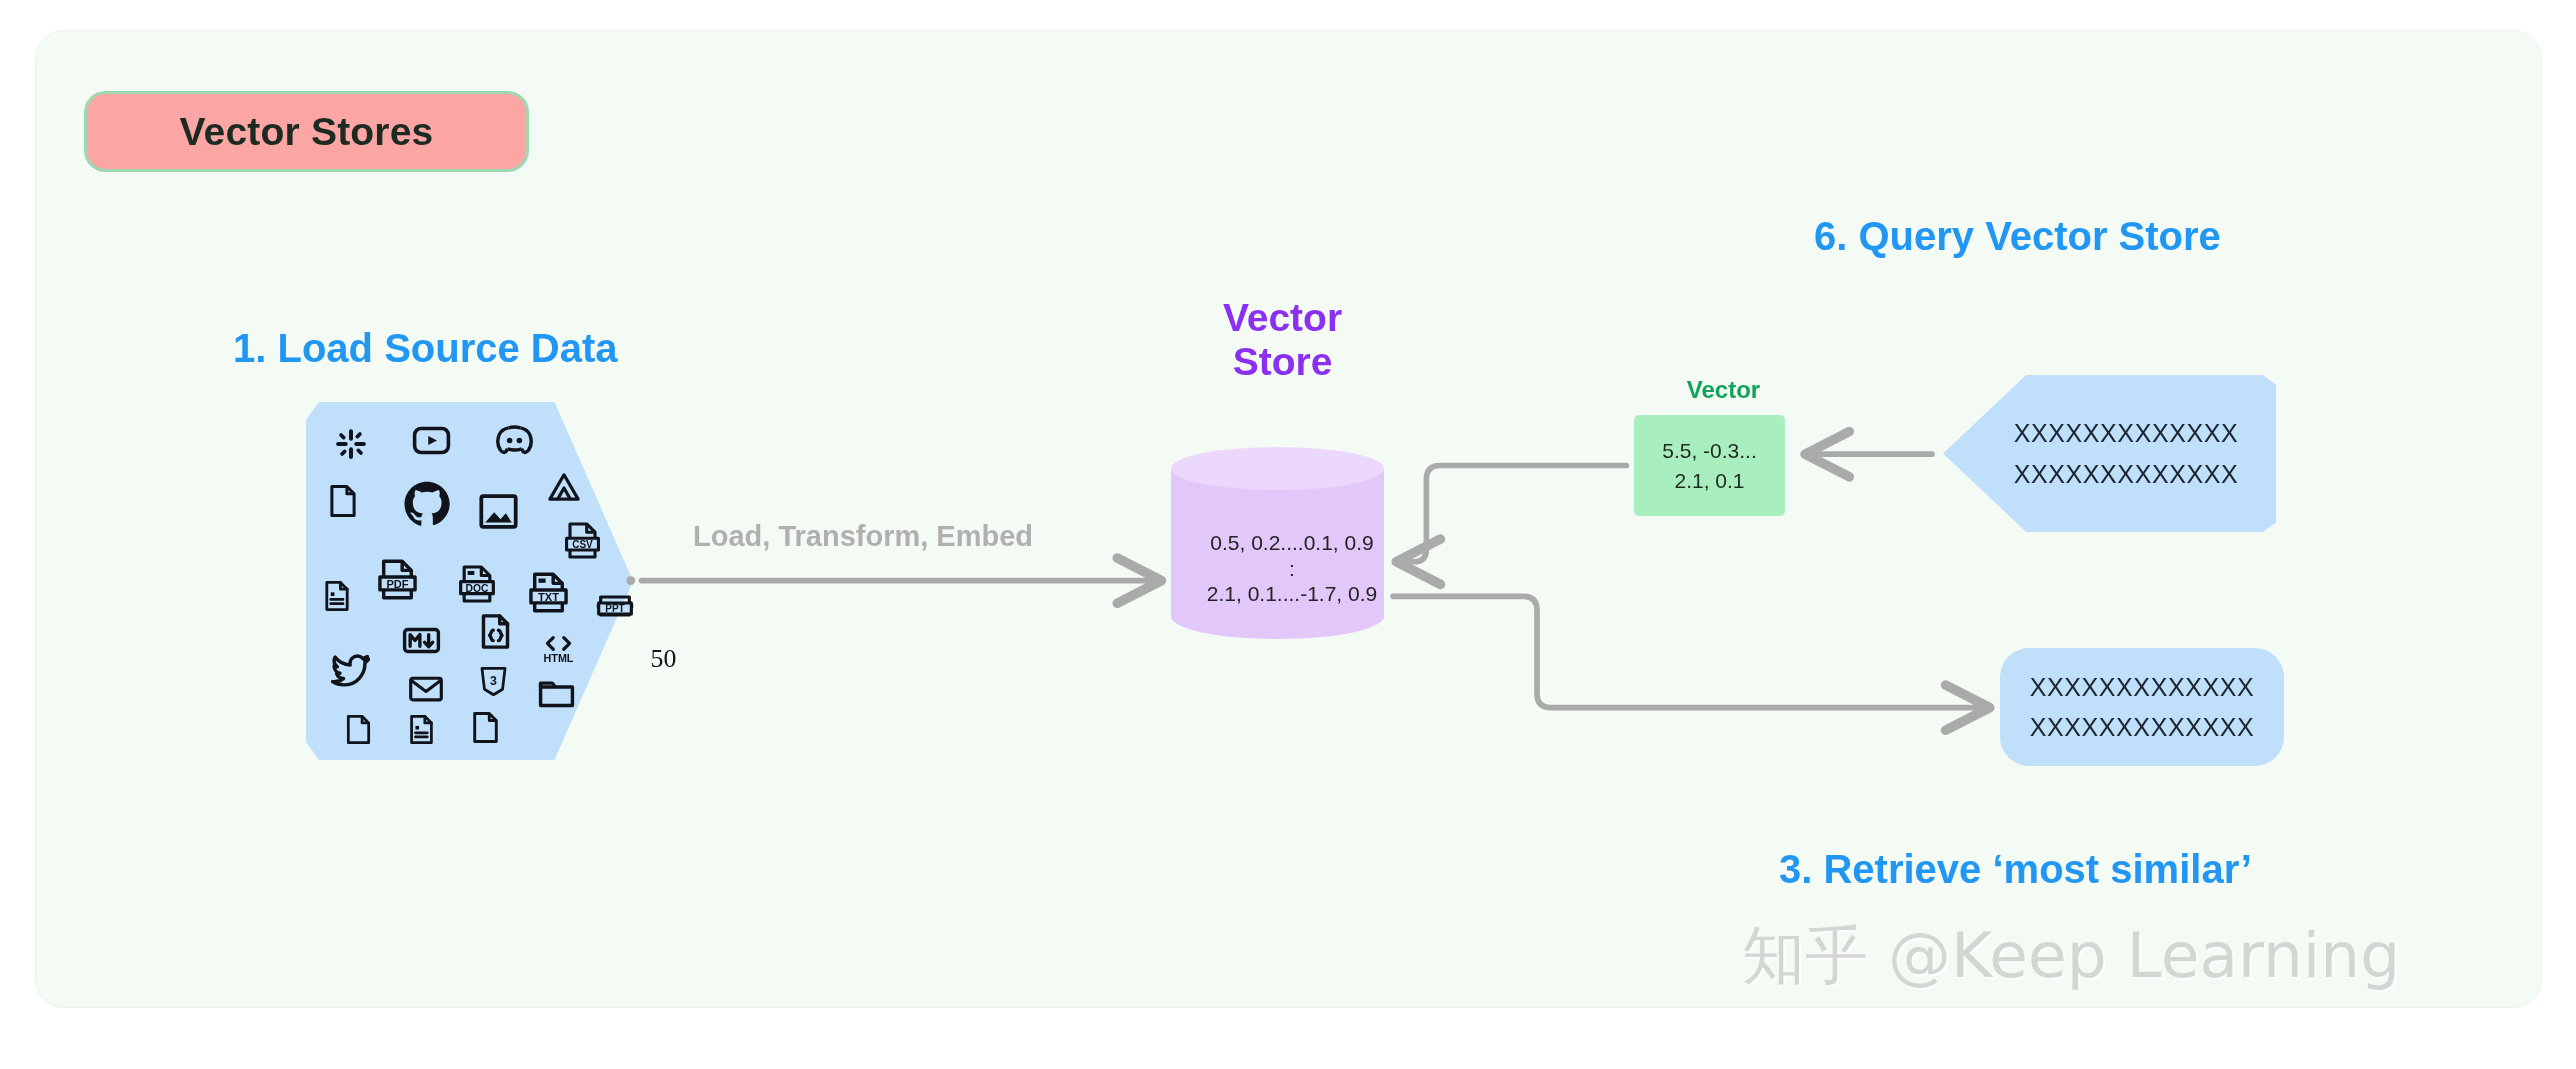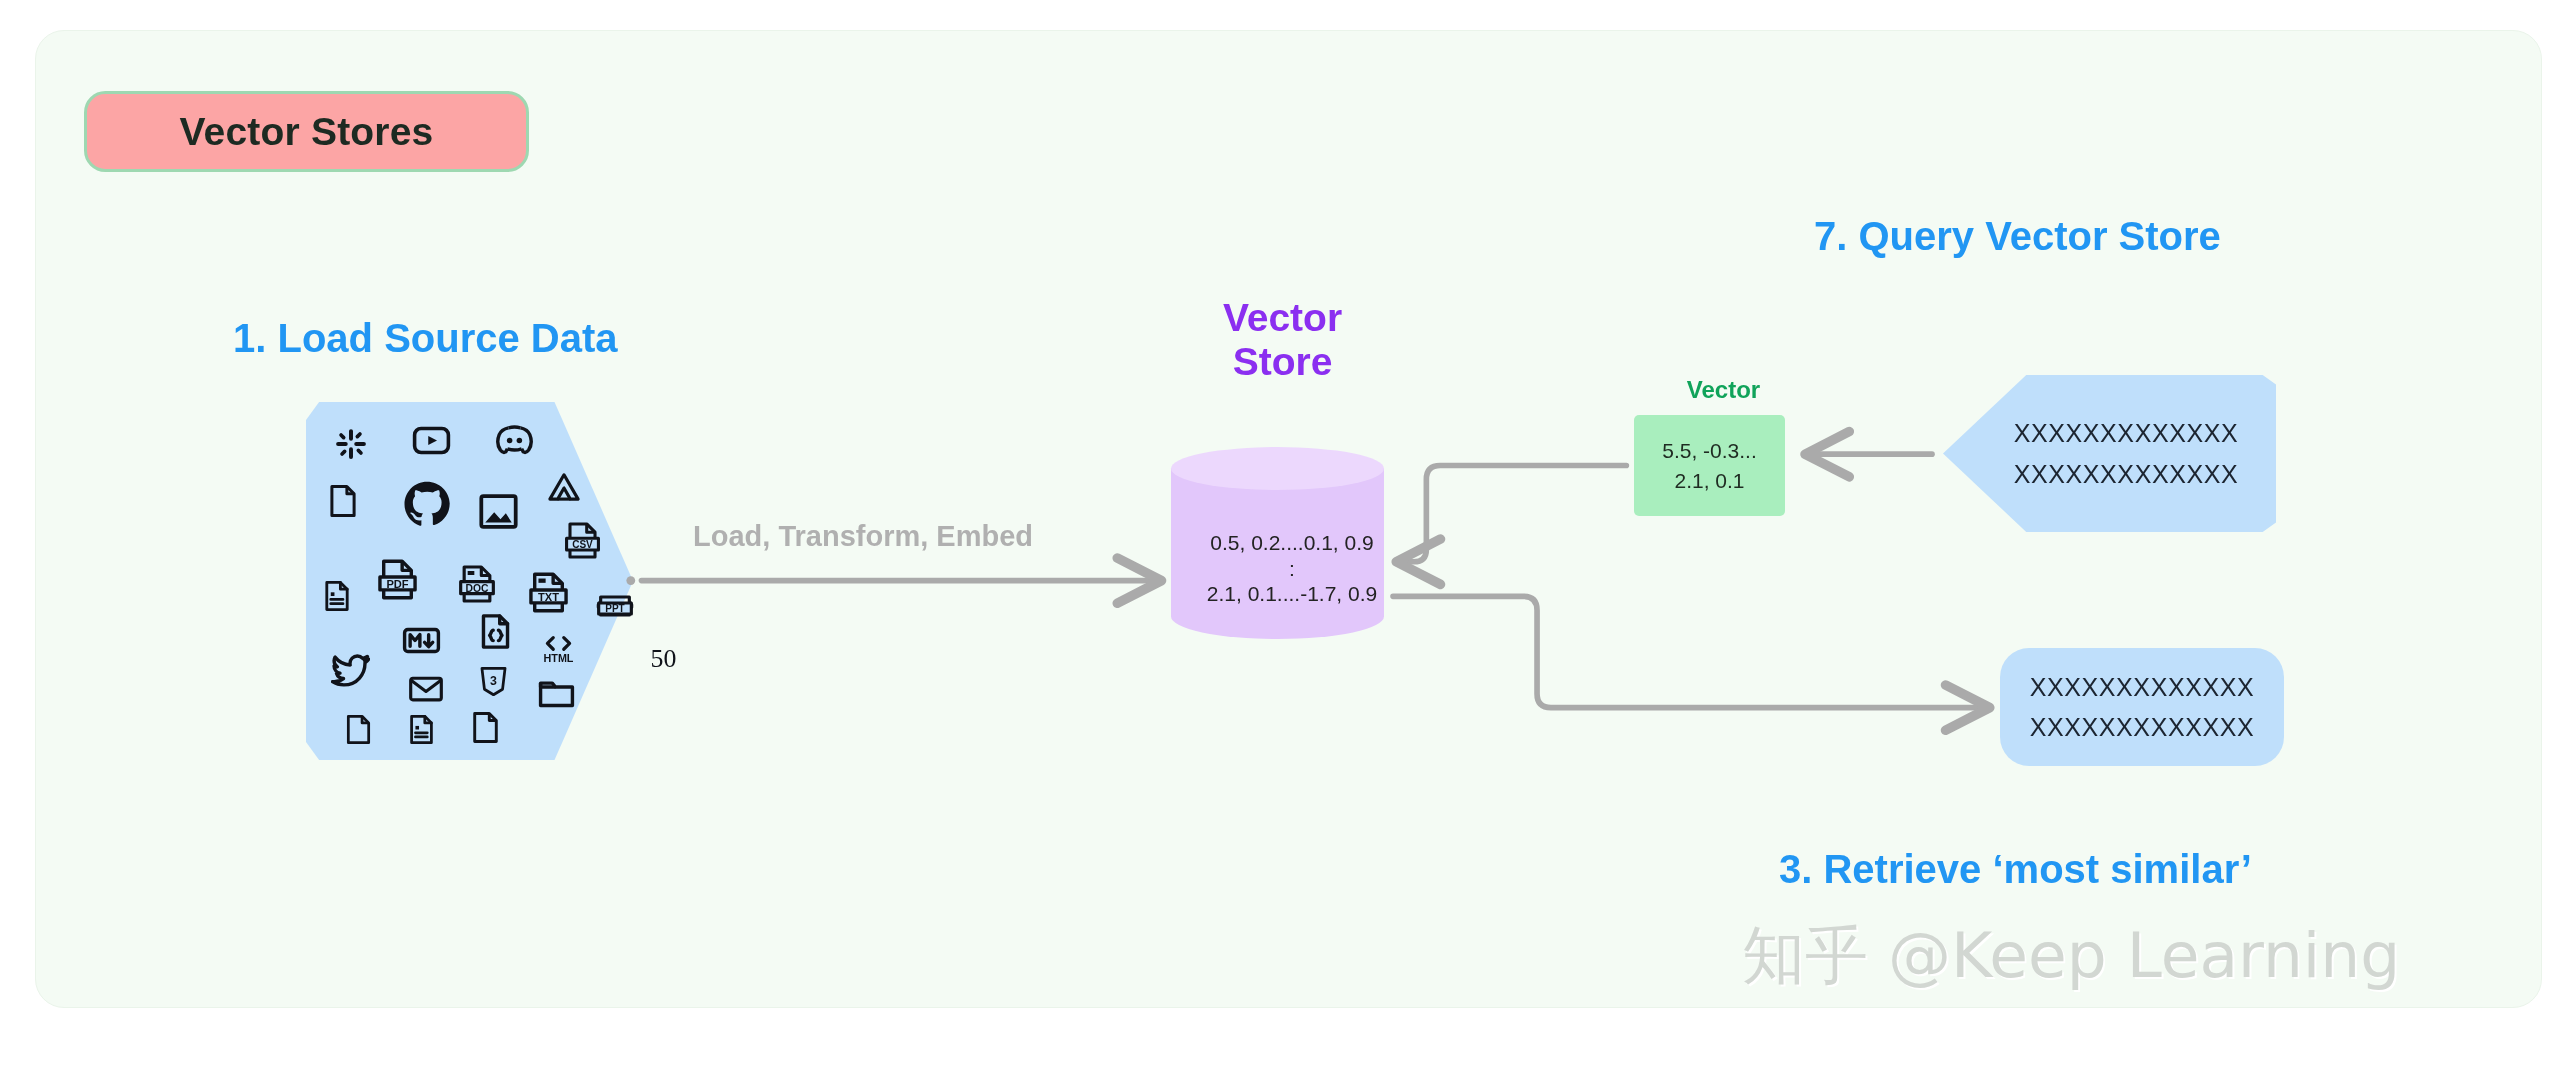--- a/index.html
+++ b/index.html
@@ -20,21 +20,21 @@
   
   .pill{
     position:absolute;left:84px;top:91px;width:445px;height:81px;
     background:#fca5a5;border:3.1px solid #9ed8b1;border-radius:21.4px;
     box-sizing:border-box;display:flex;align-items:center;justify-content:center;
   }
   .pill-label{font-size:39px;font-weight:bold;color:#1d2a22;letter-spacing:0.2px;}
 
   
   .heading{position:absolute;font-size:40px;font-weight:bold;color:#2196f3;white-space:nowrap;}
-  #heading-1{left:233px;top:316px;}
+  #heading-1{left:233px;top:326px;}
   #heading-2{left:1814px;top:214px;}
   #heading-3{left:1779px;top:847px;}
 
   
   .vs-title{
     position:absolute;left:1182px;top:296px;width:201px;
     text-align:center;font-size:39px;font-weight:bold;color:#8b2ff0;line-height:1.12;
   }
 
   
@@ -117,21 +117,21 @@
 
 <div id="stage">
 
   <div class="card"></div>
 
   <div class="pill">
     <span class="pill-label">Vector Stores</span>
   </div>
 
   <div class="heading" id="heading-1">1. Load Source Data</div>
-  <div class="heading" id="heading-2">7. Query Vector Store</div>
+  <div class="heading" id="heading-2">6. Query Vector Store</div>
   <div class="heading" id="heading-3">3. Retrieve ‘most similar’</div>
 
   <div class="src-poly"></div>
   <div class="icons" id="icon-layer">
       <div class="ic" style="left: 28px; top: 25px;">
         <svg viewBox="0 0 24 24" width="34" height="34" fill="#10131a">
     <rect x="10.6" y="1.5" width="2.8" height="8.2" rx="1.4"></rect>
     <rect x="10.6" y="14.3" width="2.8" height="8.2" rx="1.4"></rect>
     <rect x="1.5" y="10.6" width="8.2" height="2.8" rx="1.4"></rect>
     <rect x="14.3" y="10.6" width="8.2" height="2.8" rx="1.4"></rect>

